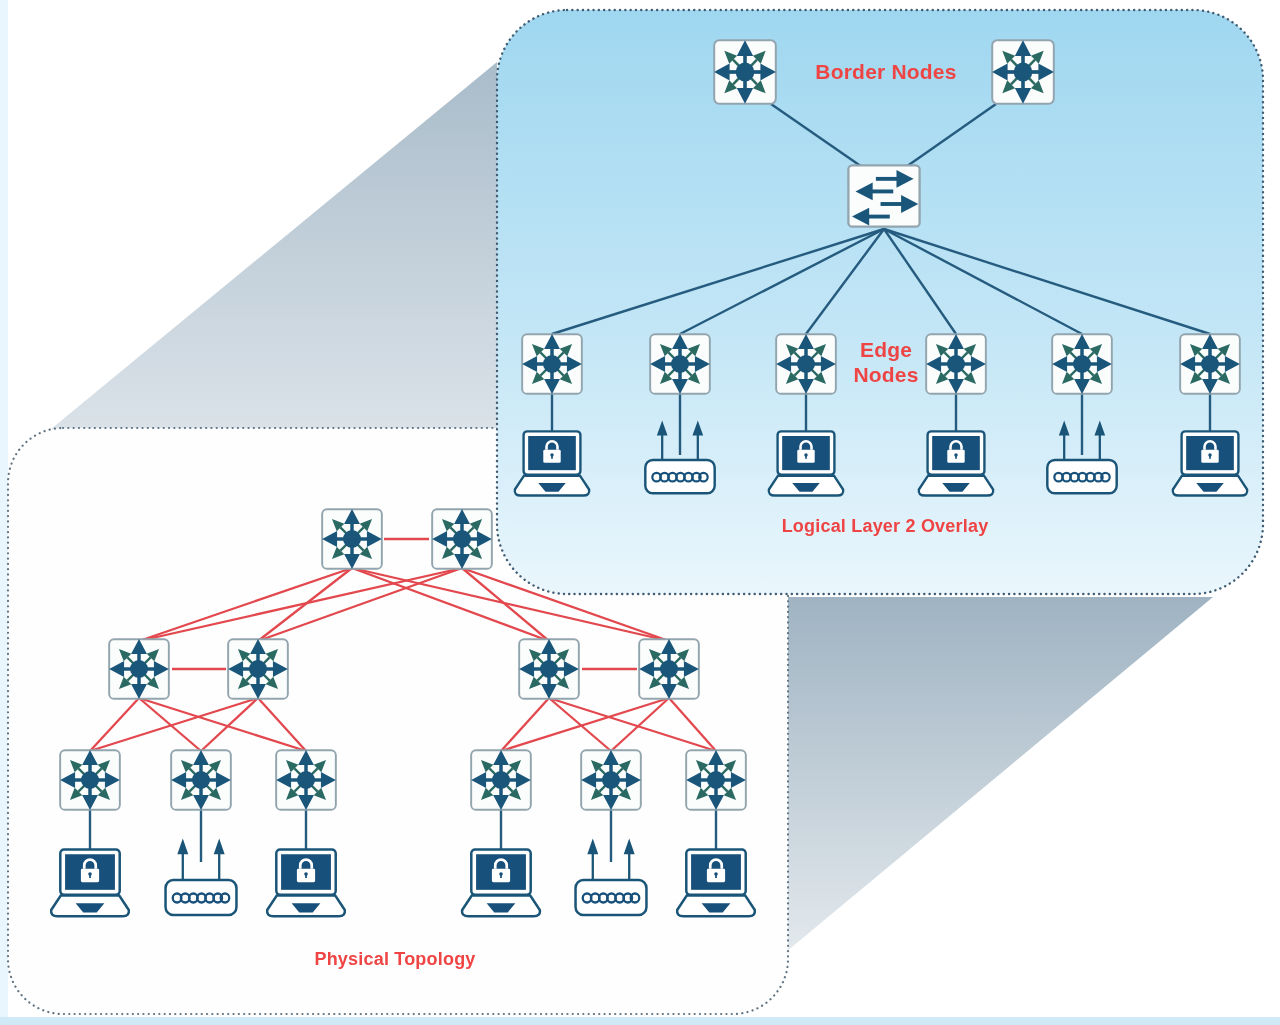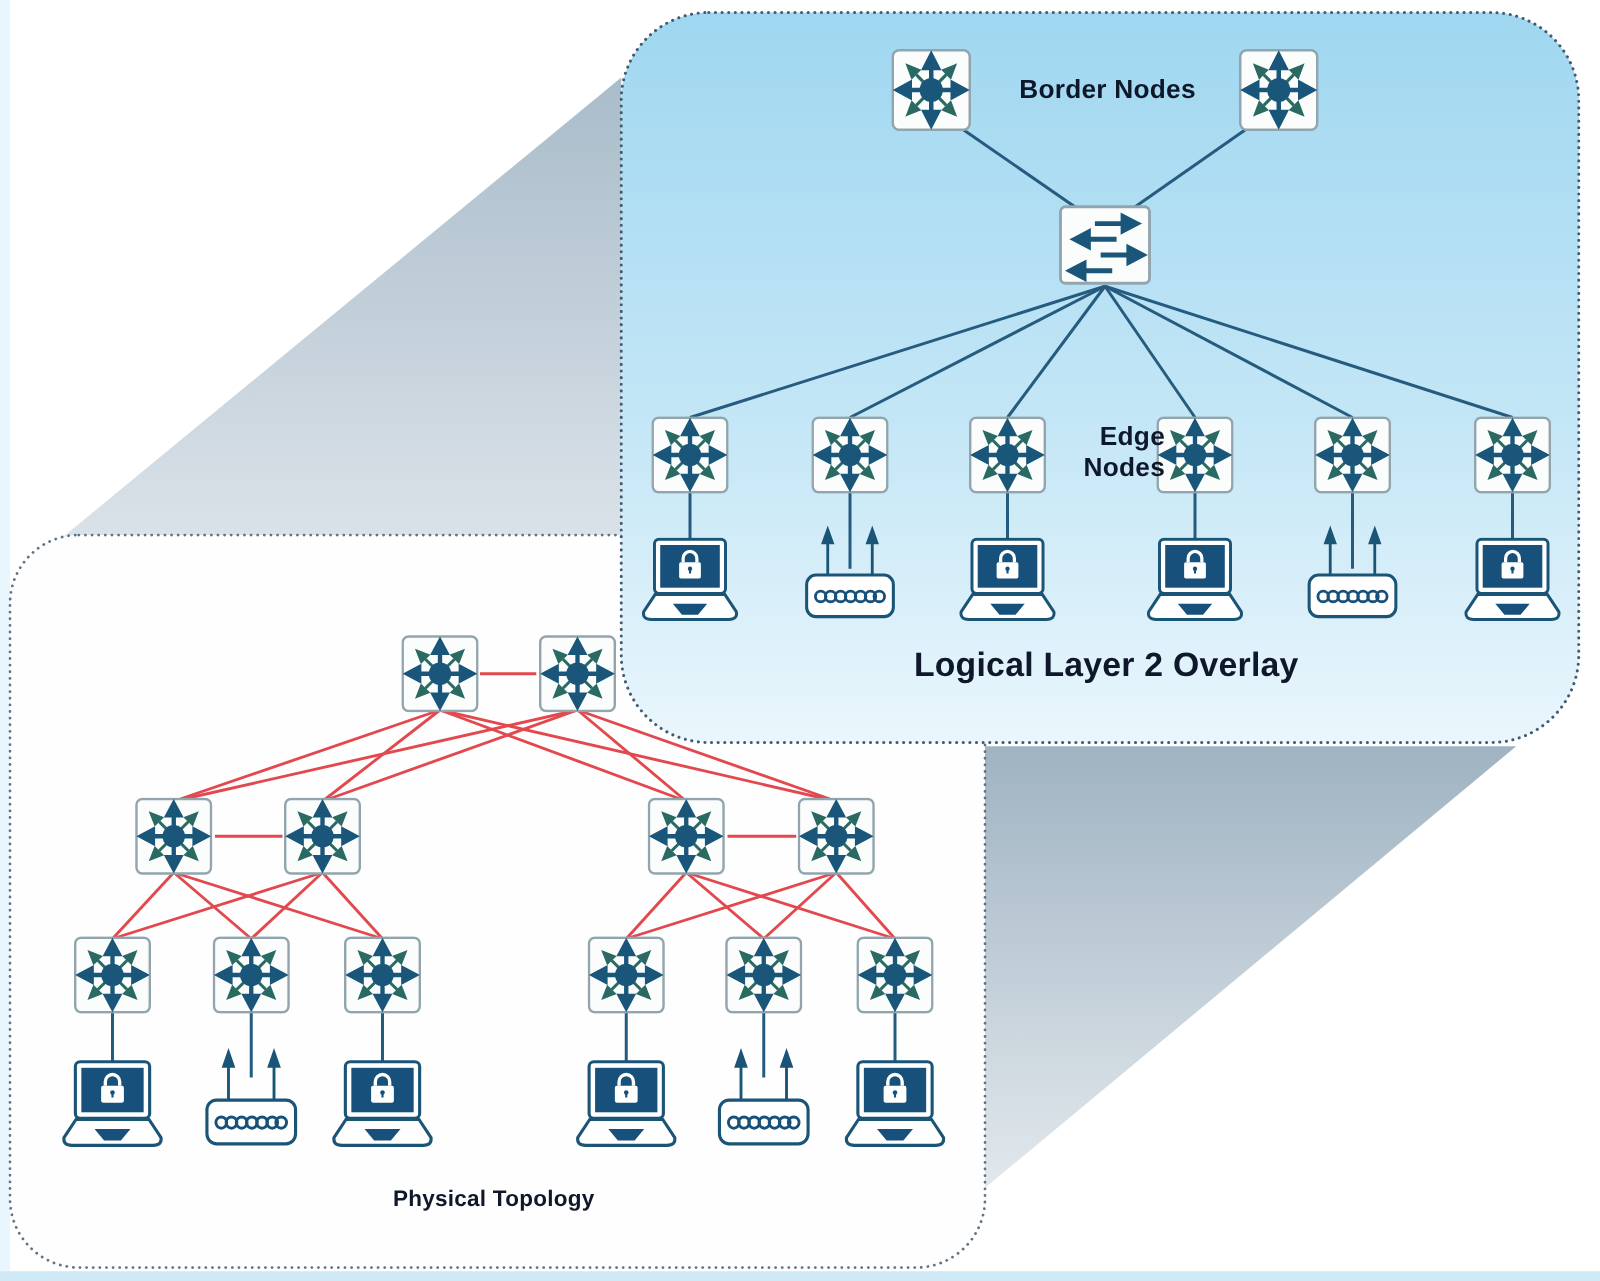--- a/index.html
+++ b/index.html
@@ -1,25 +1,25 @@
 <!DOCTYPE html>
 <html><head>
 <meta charset="utf-8">
 <style>
   html,body{margin:0;padding:0;background:#ffffff;}
   .canvas{position:relative;width:1280px;height:1025px;overflow:hidden;
           font-family:"Liberation Sans",sans-serif;background:#ffffff;}
   .edge-strip-left{position:absolute;left:0;top:0;width:8px;height:1025px;background:#e9f6fd;}
   .edge-strip-bottom{position:absolute;left:0;top:1017px;width:1280px;height:8px;background:#cfe9f6;}
   svg.diagram{position:absolute;left:0;top:0;}
-  .lbl{position:absolute;color:#0f172a;font-weight:bold;text-align:center;
+  .lbl{position:absolute;color:#ef4444;font-weight:bold;text-align:center;
        letter-spacing:.2px;line-height:1.2;}
   .lbl-border{left:796px;top:59px;width:180px;font-size:21px;}
-  .lbl-edge{left:840px;top:337px;width:92px;font-size:21px;text-align:right;}
-  .lbl-logical{left:600px;top:516px;width:570px;font-size:27px;}
+  .lbl-edge{left:840px;top:337px;width:92px;font-size:21px;}
+  .lbl-logical{left:600px;top:516px;width:570px;font-size:18px;}
   .lbl-physical{left:110px;top:949px;width:570px;font-size:18px;}
 </style>
 </head>
 <body>
 
 <div class="canvas">
   <div class="edge-strip-left"></div>
   <div class="edge-strip-bottom"></div>
 
   <svg class="diagram" width="1280" height="1025" viewBox="0 0 1280 1025">

